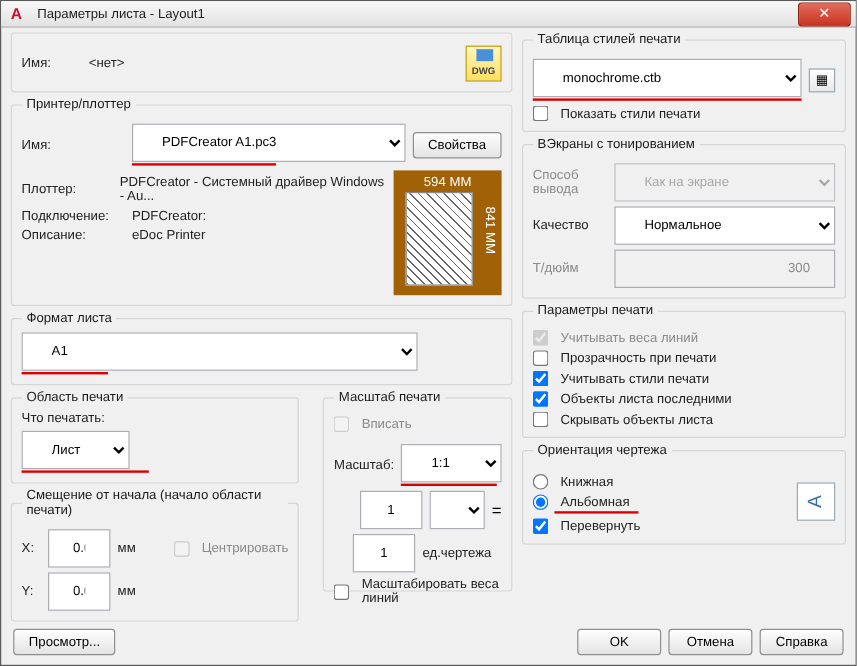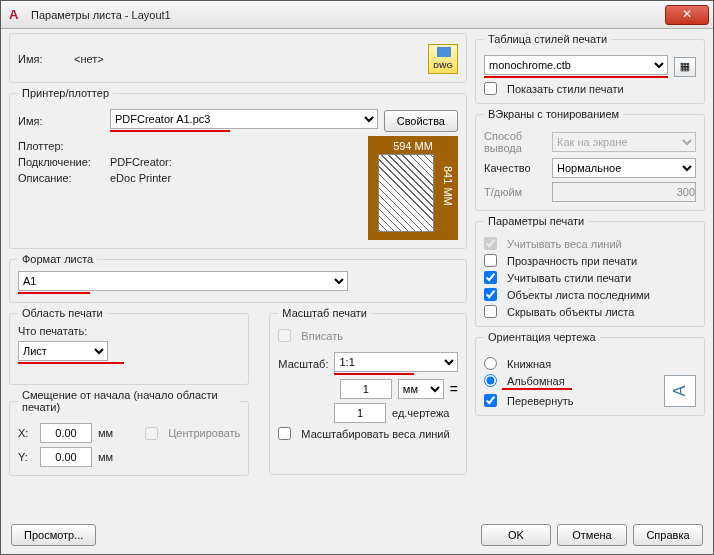--- a/index.html
+++ b/index.html
@@ -11,21 +11,21 @@
 .closebtn { width: 44px; height: 20px; background: linear-gradient(#e26c5c,#c83420); border: 1px solid #8a2414; border-radius: 3px; color: #fff; text-align: center; line-height: 16px; font-size: 12px; }
 .client { flex: 1; padding: 4px 8px 6px 8px; display: flex; flex-direction: column; }
 .cols { display: flex; gap: 8px; flex: 1; }
 .leftcol { width: 492px; display: flex; flex-direction: column; gap: 4px; }
 .rightcol { flex: 1; display: flex; flex-direction: column; gap: 4px; }
 fieldset { border: 1px solid #d6d6d6; border-radius: 3px; padding: 6px 8px 8px 8px; margin: 0; background: #f0f0f0; }
 legend { padding: 0 4px; color: #1a1a1a; }
 .row { display: flex; align-items: center; gap: 6px; margin-top: 4px; }
 .lbl { color: #222; }
 .lbl.dis { color: #8a8a8a; }
-select, input[type=text] { background: #fff; border: 1px solid #abadb3; height: 20px; padding: 1px 0; }
+select, input[type=text] { background: #fff; border: 1px solid #abadb3; height: 32px; padding: 1px 20px; }
 select:disabled, input:disabled { background: #f0f0f0; color: #8a8a8a; }
 .btn { height: 22px; padding: 0 12px; background: linear-gradient(#fefefe,#e4e4e4); border: 1px solid #8e8f8f; border-radius: 3px; cursor: pointer; }
 .underline-red { display:block; height:2px; background:#d00; margin-top:1px; }
 .dwg { width:30px; height:30px; border:1px solid #c0a000; background:linear-gradient(#fff5c0,#ffe060); font-size:8px; text-align:center; padding-top:16px; color:#444; font-weight:bold; position:relative;}
 .dwg::before{content:"";position:absolute;top:2px;left:8px;width:14px;height:10px;background:#4a90d9;}
 .preview { width:90px; height:104px; background:#a16207; color:#fff; position:relative; font-size:9px; }
 .preview .top { position:absolute; top:4px; left:0; right:0; text-align:center; }
 .preview .side { position:absolute; top:30px; right:4px; writing-mode:vertical-rl; }
 .preview .sheet { position:absolute; left:10px; top:18px; width:56px; height:78px; background:#fff; border:1px solid #888; background-image:repeating-linear-gradient(45deg,#666 0,#666 1px,transparent 1px,transparent 5px); }
 .twocol { display:flex; gap:20px; }
@@ -69,20 +69,21 @@
                 <option>PDFCreator A1.pc3</option>
               </select>
               <span class="underline-red" style="width:120px"></span>
             </div>
             <button class="btn">Свойства</button>
           </div>
           <div class="row" style="align-items:flex-start">
             <div style="flex:1">
               <div class="row">
                   <span class="lbl" style="width:86px">Плоттер:</span>
+                  <span class="lbl">PDFCreator - Системный драйвер Windows - Au...</span>
                 </div>
               <div class="row">
                   <span class="lbl" style="width:86px">Подключение:</span>
                   <span class="lbl">PDFCreator:</span>
                 </div>
               <div class="row">
                   <span class="lbl" style="width:86px">Описание:</span>
                   <span class="lbl">eDoc Printer</span>
                 </div>
             </div>
@@ -214,21 +215,21 @@
               <span class="lbl">Объекты листа последними</span>
             </div>
           <div class="row">
               <input type="checkbox" style="">
               <span class="lbl">Скрывать объекты листа</span>
             </div>
         </fieldset>
 
         <fieldset>
           <legend>Ориентация чертежа</legend>
-          <div class="row" style="align-items:flex-end">
+          <div class="row" style="align-items:center">
             <div style="flex:1">
               <div class="row">
                   <input type="radio" name="or" style="">
                   <span class="lbl">Книжная</span>
                 </div>
               <div>
                   <div class="row">
                     <input type="radio" name="or" checked="" style="">
                     <span class="lbl">Альбомная</span>
                   </div>

